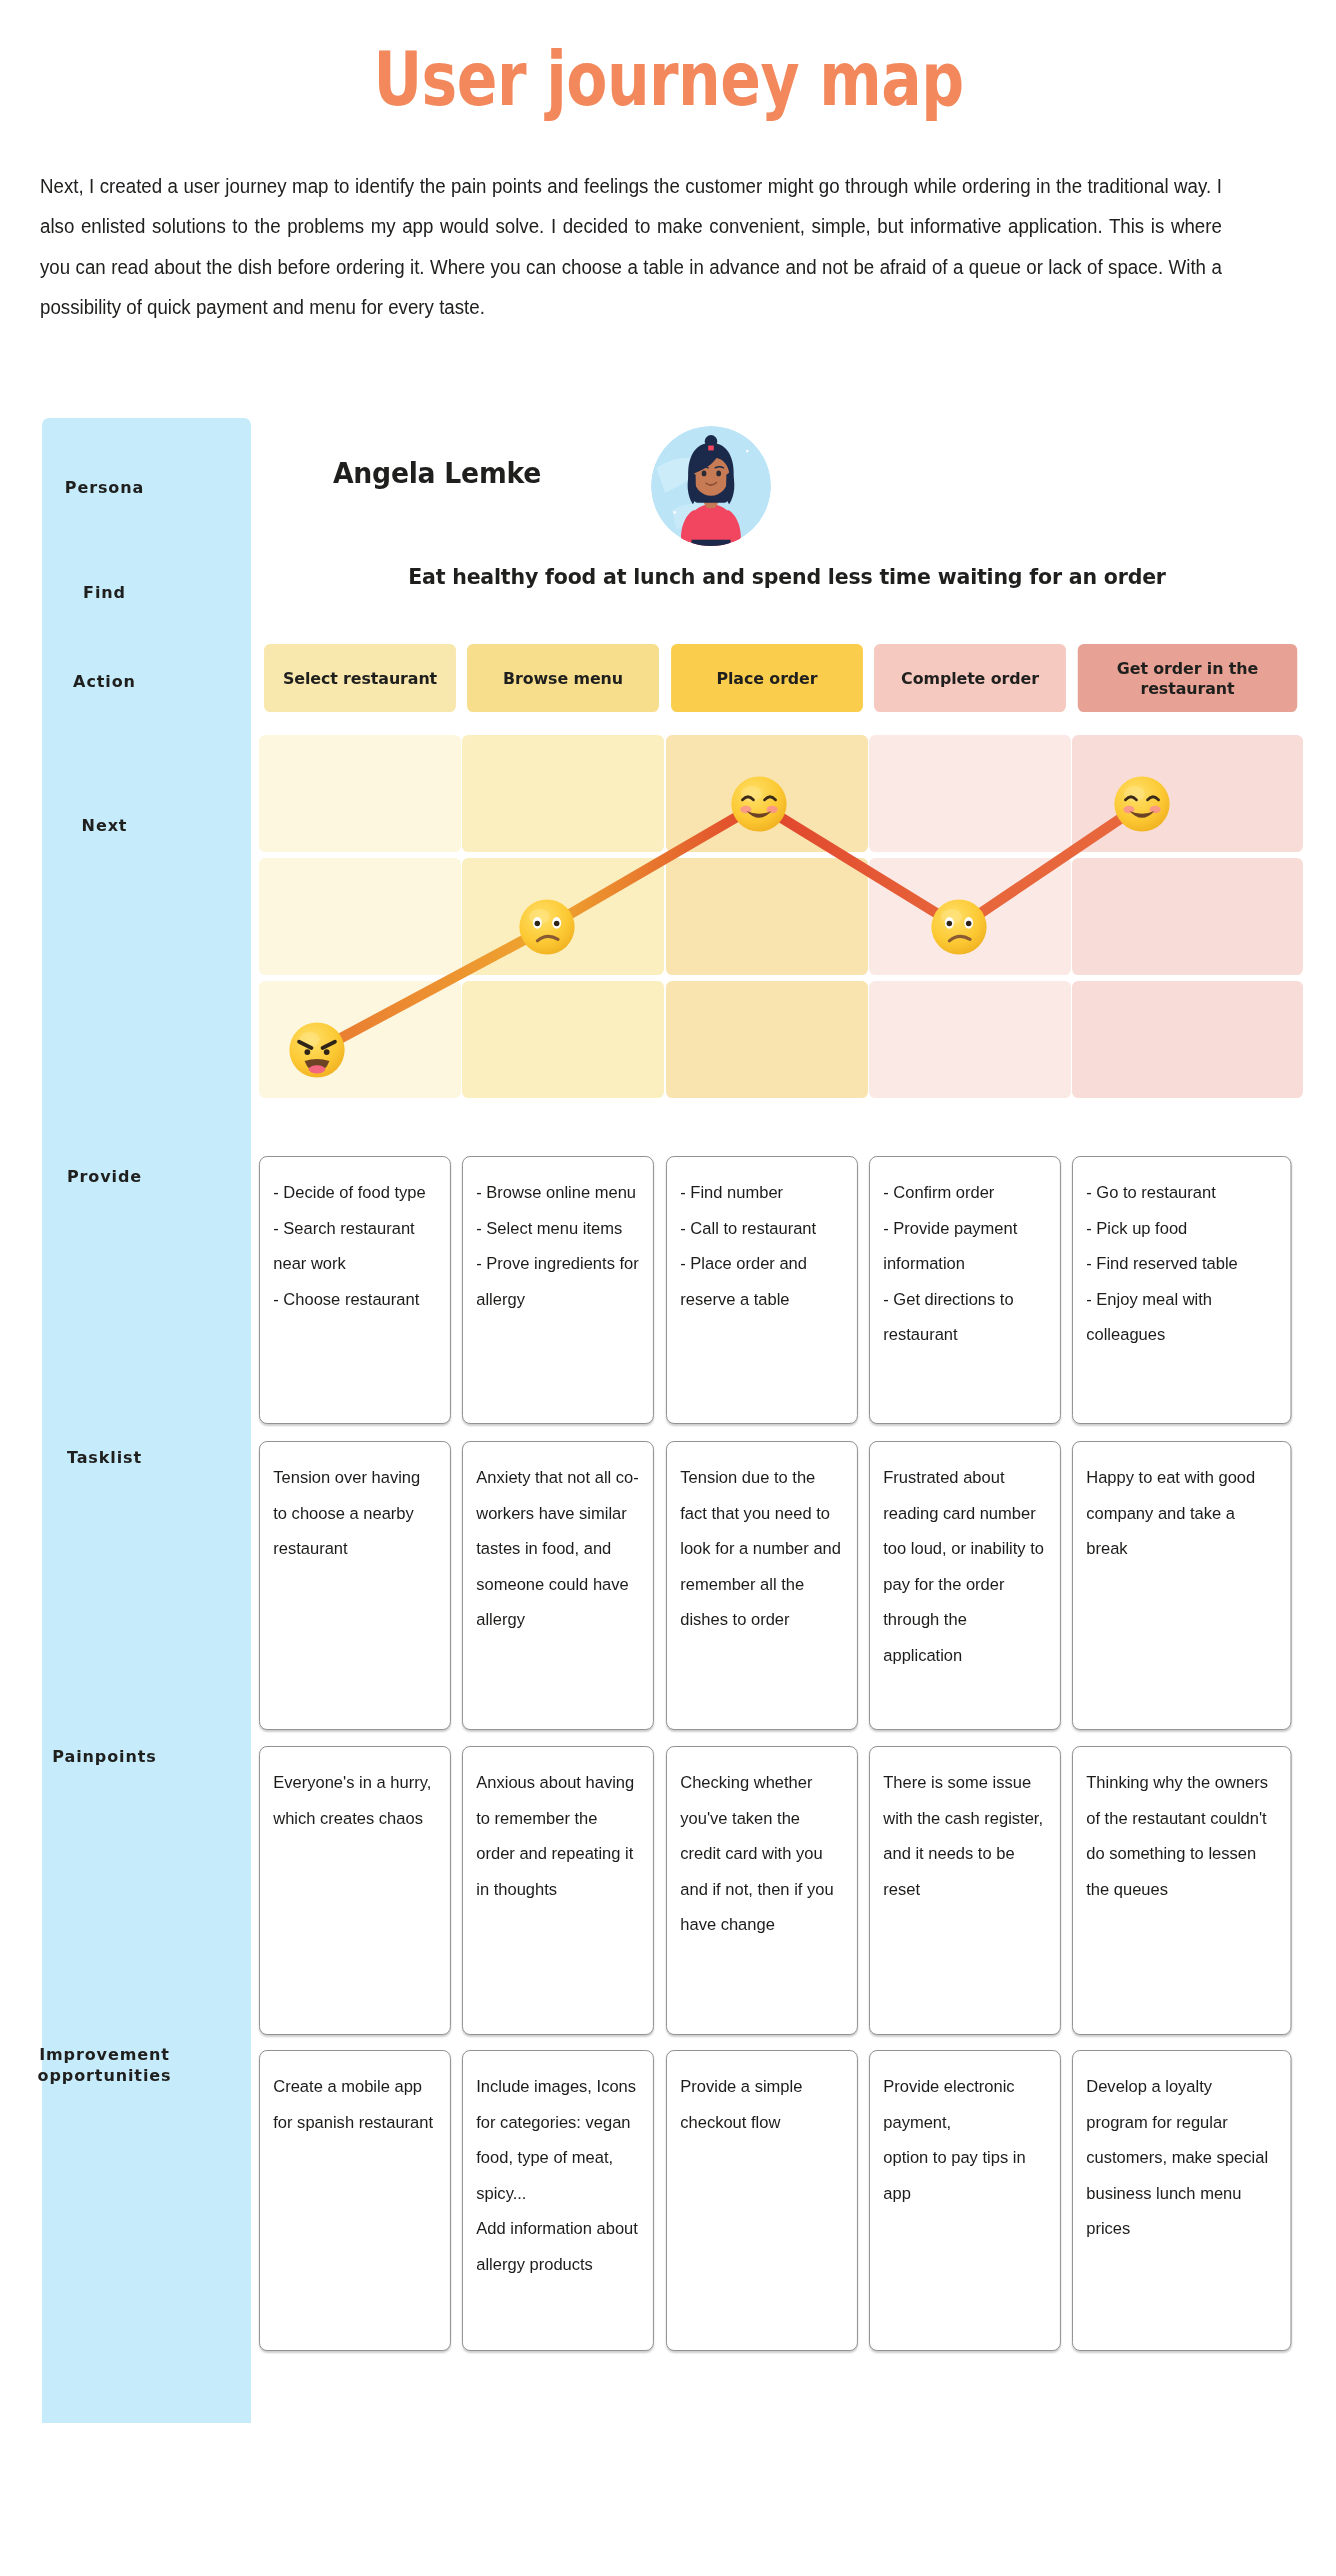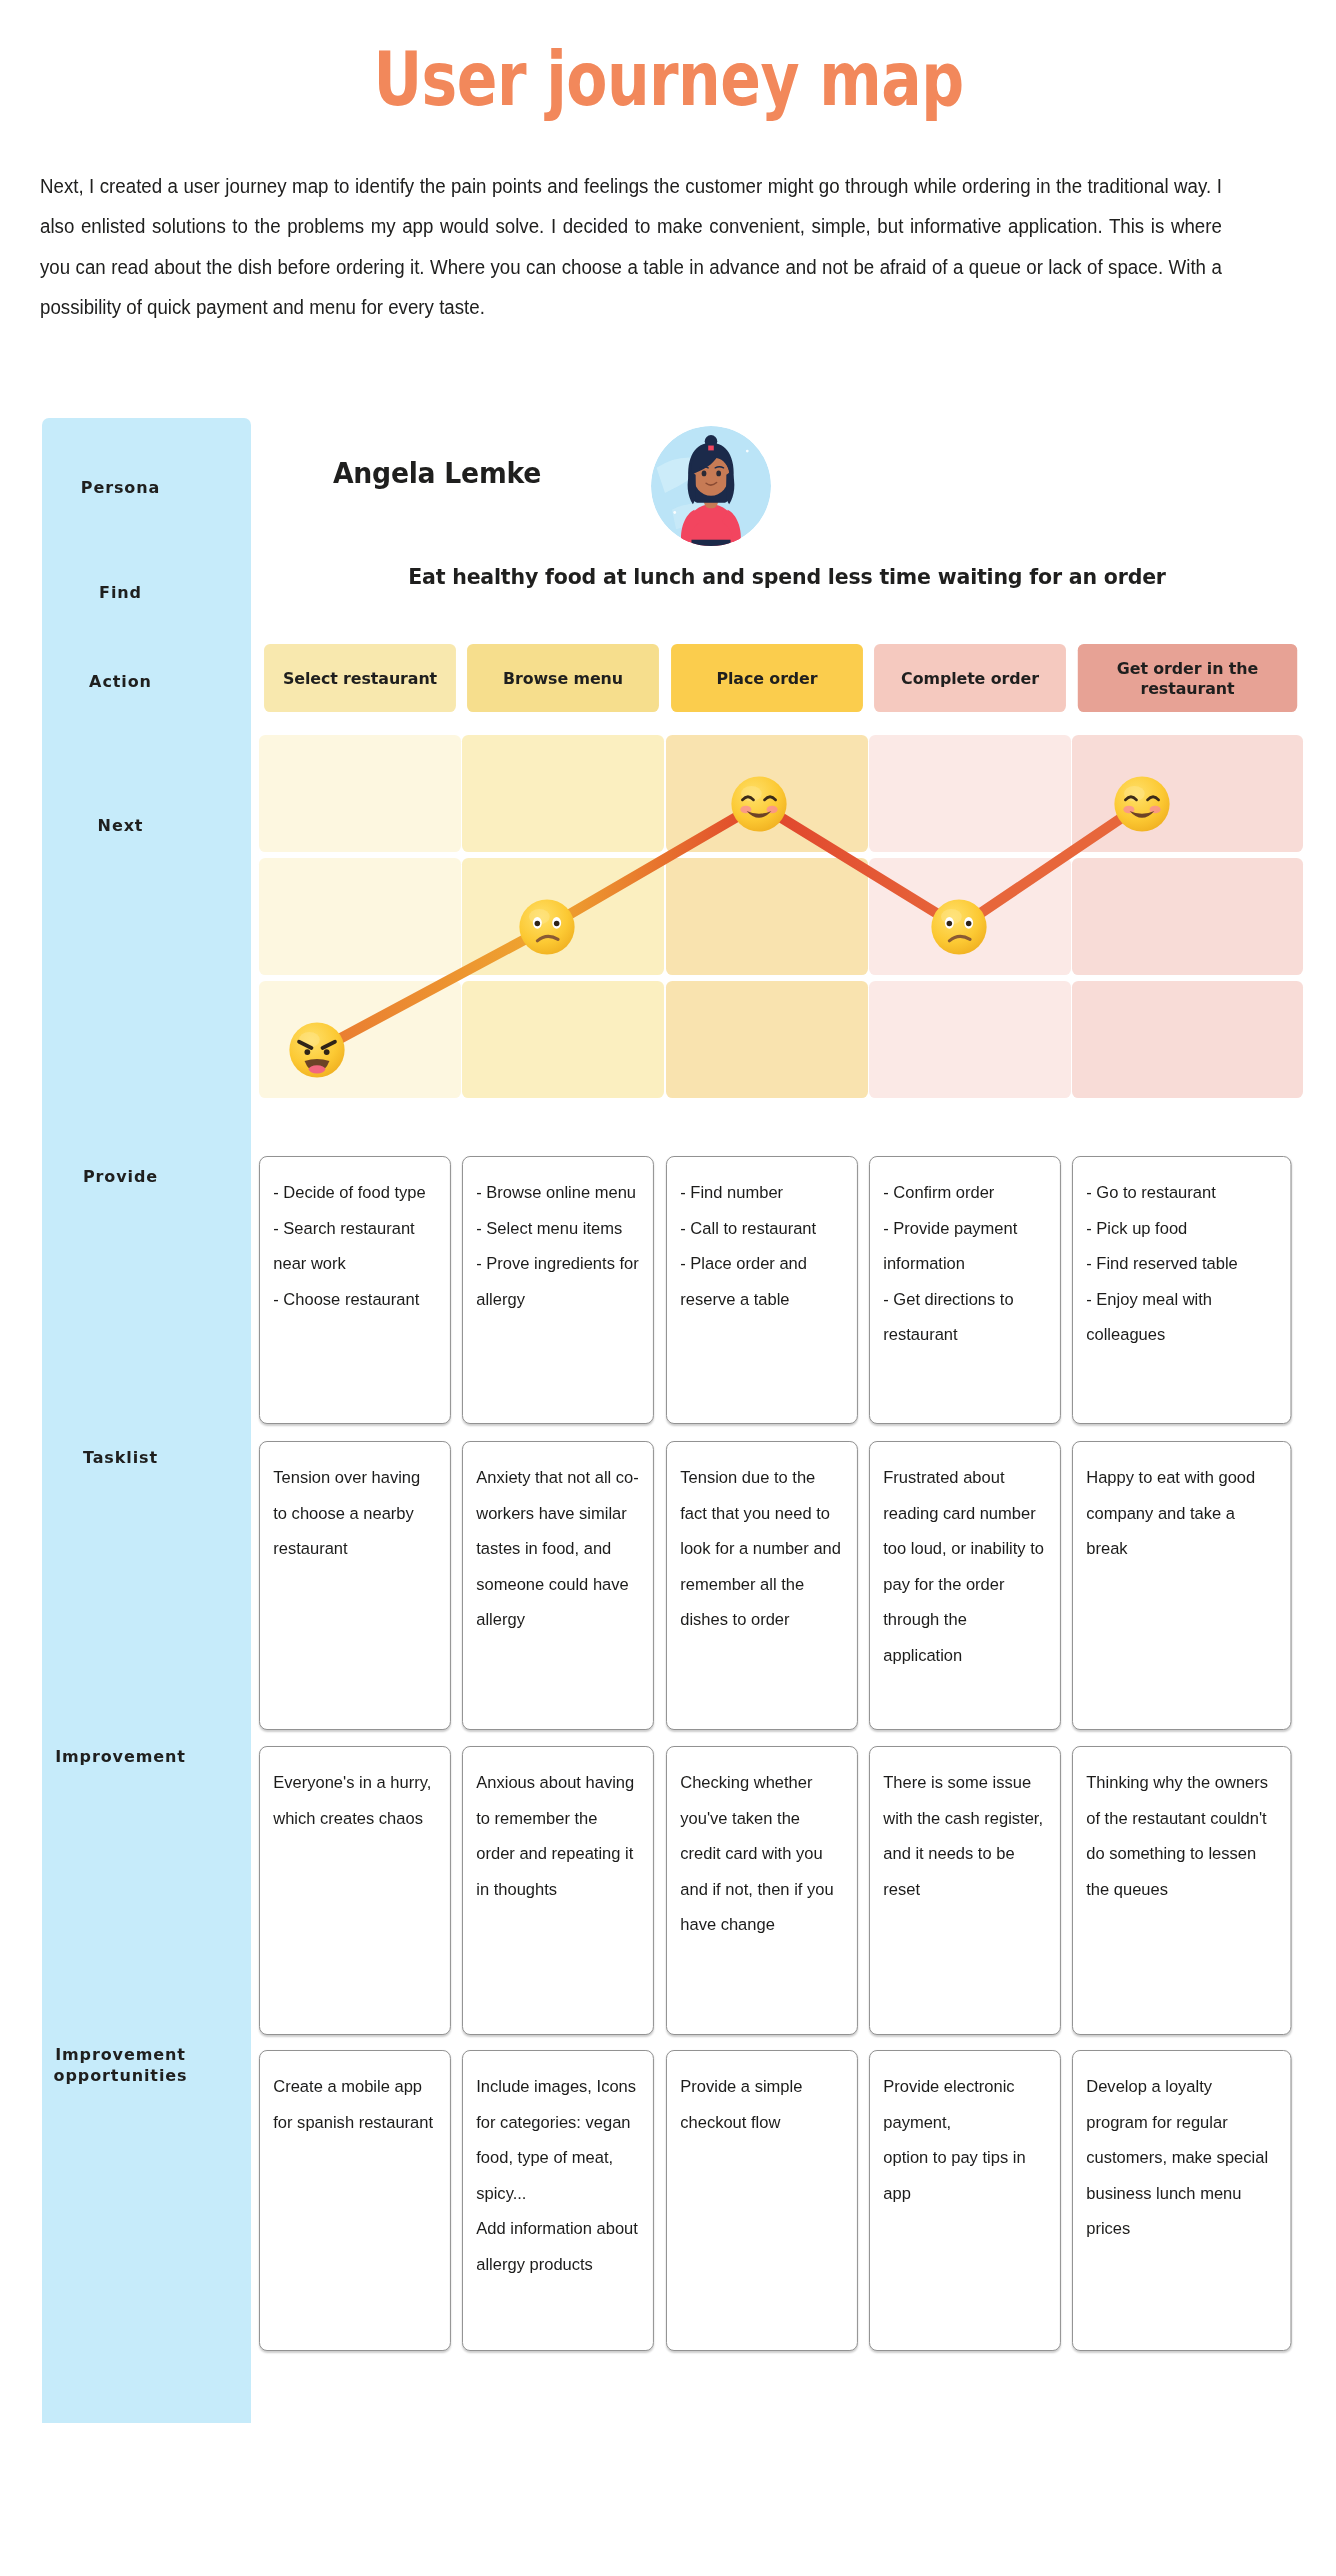--- a/index.html
+++ b/index.html
@@ -54,21 +54,21 @@
     position: absolute;
     left: 42px; top: 0px;
     width: 209px;
     height: 2005px;
     background: #C6EBFA;
     border-radius: 7px 7px 0 0;
   }
 
   .row-label {
     position: absolute;
-    left: 16px; width: 209px;
+    left: 0; width: 209px;
     text-align: center;
     font-family: "DejaVu Sans", sans-serif;
     font-size: 16px;
     font-weight: bold;
     letter-spacing: 0.9px;
     color: #1f1f1e;
     line-height: 1.32;
   }
 
   
@@ -170,21 +170,21 @@
 <div class="journey-map">
 
   <div class="sidebar"></div>
 
   <div class="row-label" style="top:59px">Persona</div>
   <div class="row-label" style="top:164px">Find</div>
   <div class="row-label" style="top:253px">Action</div>
   <div class="row-label" style="top:397px">Next</div>
   <div class="row-label" style="top:748px">Provide</div>
   <div class="row-label" style="top:1029px">Tasklist</div>
-  <div class="row-label" style="top:1328px">Improvement</div>
+  <div class="row-label" style="top:1328px">Painpoints</div>
   <div class="row-label" style="top:1626px">Improvement opportunities</div>
 </div>
 
 <div class="persona-name">Angela Lemke</div>
 
 <div class="avatar">
   <svg viewBox="0 0 172 172" width="120" height="120">
     <defs>
       <clipPath id="avClip">
           <circle cx="86" cy="86" r="86"></circle>

